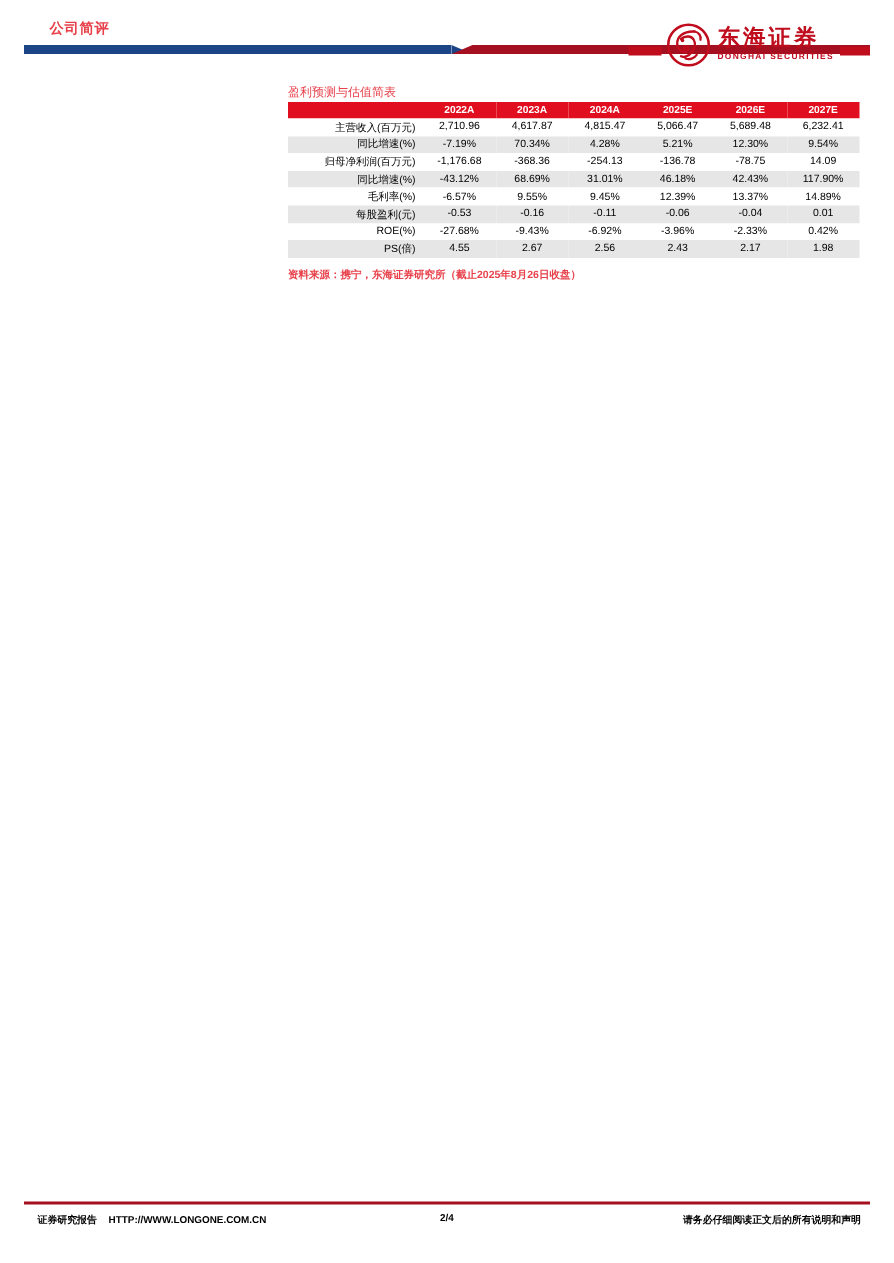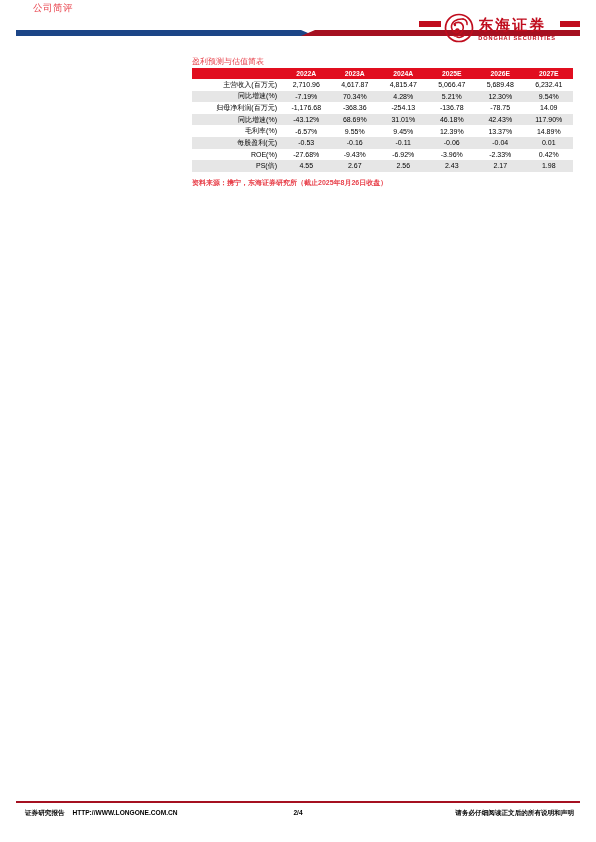--- a/index.html
+++ b/index.html
@@ -19,23 +19,23 @@
   .page-header {
     position: absolute;
     top: 0;
     left: 0;
     width: 596px;
     height: 56px;
   }
   .header-title {
     position: absolute;
     left: 33px;
-    top: 2px;
+    top: 13px;
     font-size: 9.5px;
-    font-weight: normal;
+    font-weight: bold;
     color: #e8414b;
     letter-spacing: 0.5px;
     white-space: nowrap;
   }
   .header-rule {
     position: absolute;
     left: 16px;
     top: 30px;
     width: 564px;
     height: 6px;
@@ -67,20 +67,21 @@
     clip-path: polygon(14px 0, 100% 0, 100% 100%, 0 100%);
   }
 
   
   .logo-wrap {
     position: absolute;
     right: 16px;
     top: 13px;
     height: 34px;
     display: flex;
+    align-items: center;
   }
   .logo-dash-left {
     width: 22px;
     height: 6px;
     background: #c00d1e;
     margin-right: 3px;
     margin-top: 8px;
   }
   .logo-emblem {
     width: 30px;

